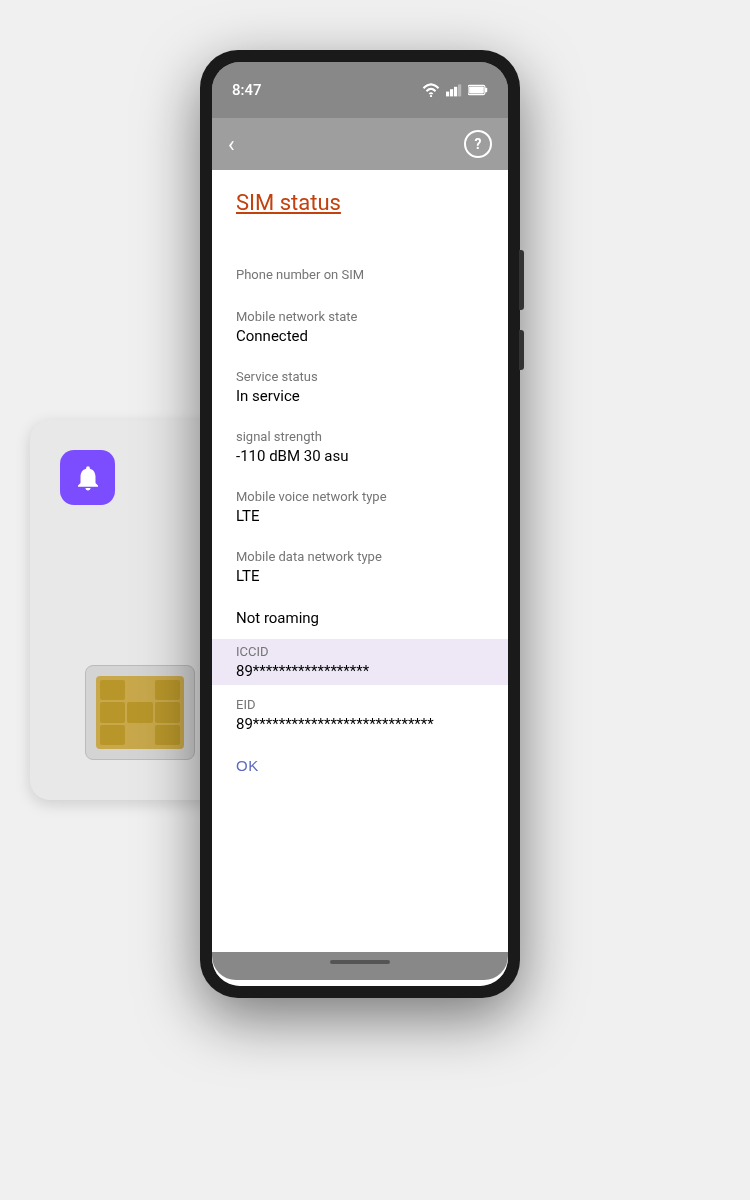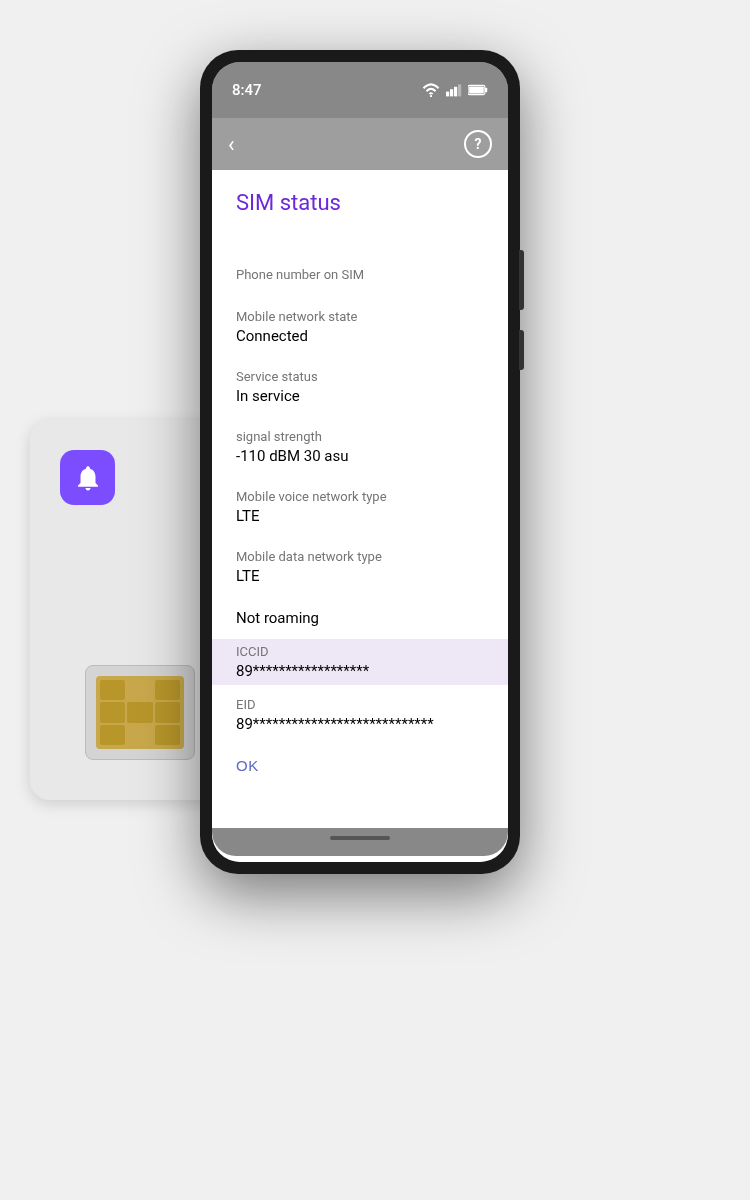--- a/index.html
+++ b/index.html
@@ -75,21 +75,21 @@
     .chip-cell.empty {
       background: transparent;
     }
 
     
     .phone-outer {
       position: absolute;
       left: 200px;
       top: 50px;
       width: 320px;
-      height: 824px; 
+      height: 948px; 
       background: #1a1a1a;
       border-radius: 38px;
       z-index: 5;
       box-shadow: 0 20px 60px rgba(0,0,0,0.5);
     }
     .phone-inner {
       position: absolute;
       top: 12px;
       left: 12px;
       right: 12px;
@@ -168,22 +168,23 @@
       background: white;
       border-radius: 0 0 24px 24px;
       overflow-y: auto;
       overflow-x: hidden;
     }
     .content-area::-webkit-scrollbar { display: none; }
 
     .page-title {
       font-size: 22px;
       font-weight: 400;
-      color: #6d28d9;
+      color: #c2410c;
       padding: 20px 24px 16px;
+      text-decoration: underline;
     }
 
     .info-row {
       padding: 12px 24px;
     }
     .info-label {
       font-size: 13px;
       color: #757575;
       margin-bottom: 3px;
     }

